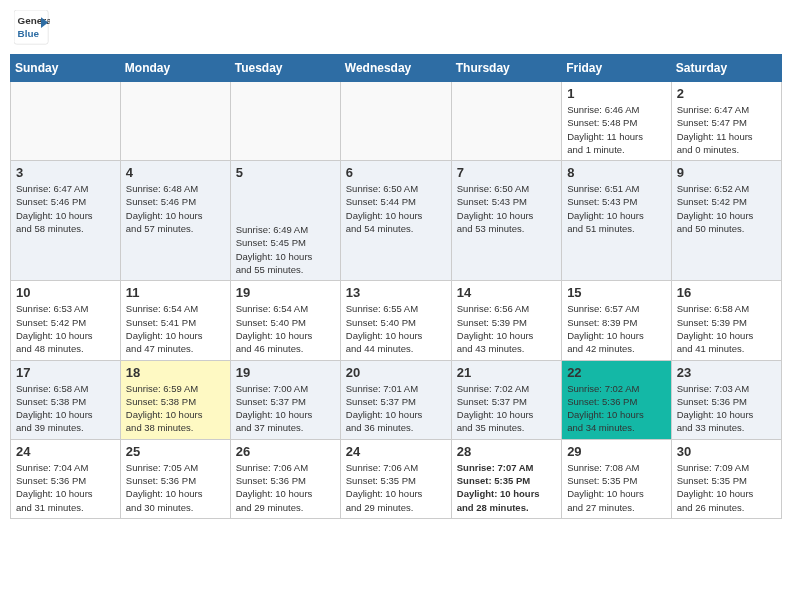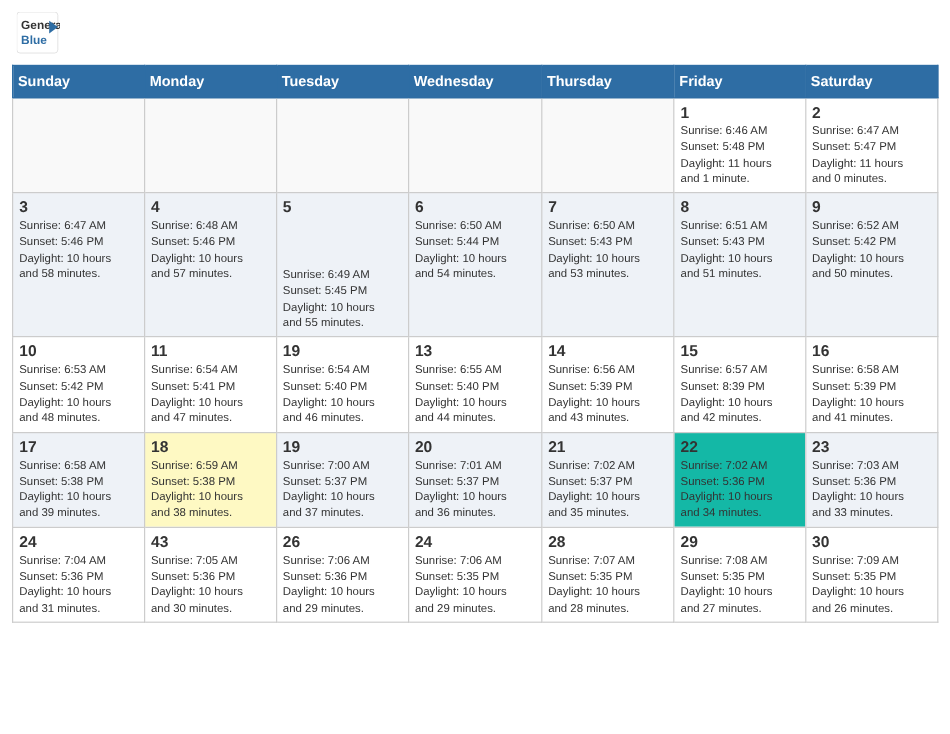--- a/index.html
+++ b/index.html
@@ -283,21 +283,21 @@
       </tr>
       <tr>
         <td>
           <span class="day-number">24</span>
           <div class="day-info" style="white-space: pre-line;">Sunrise: 7:04 AM
 Sunset: 5:36 PM
 Daylight: 10 hours
 and 31 minutes.</div>
         </td>
         <td>
-          <span class="day-number">43</span>
+          <span class="day-number">25</span>
           <div class="day-info" style="white-space: pre-line;">Sunrise: 7:05 AM
 Sunset: 5:36 PM
 Daylight: 10 hours
 and 30 minutes.</div>
         </td>
         <td>
           <span class="day-number">26</span>
           <div class="day-info" style="white-space: pre-line;">Sunrise: 7:06 AM
 Sunset: 5:36 PM
 Daylight: 10 hours
@@ -305,21 +305,21 @@
         </td>
         <td>
           <span class="day-number">24</span>
           <div class="day-info" style="white-space: pre-line;">Sunrise: 7:06 AM
 Sunset: 5:35 PM
 Daylight: 10 hours
 and 29 minutes.</div>
         </td>
         <td>
           <span class="day-number">28</span>
-          <div class="day-info" style="white-space: pre-line;">Sunrise: 7:07 AM
+          <div class="day-info" style="white-space: pre-line; font-weight: bold;">Sunrise: 7:07 AM
 Sunset: 5:35 PM
 Daylight: 10 hours
 and 28 minutes.</div>
         </td>
         <td>
           <span class="day-number">29</span>
           <div class="day-info" style="white-space: pre-line;">Sunrise: 7:08 AM
 Sunset: 5:35 PM
 Daylight: 10 hours
 and 27 minutes.</div>

